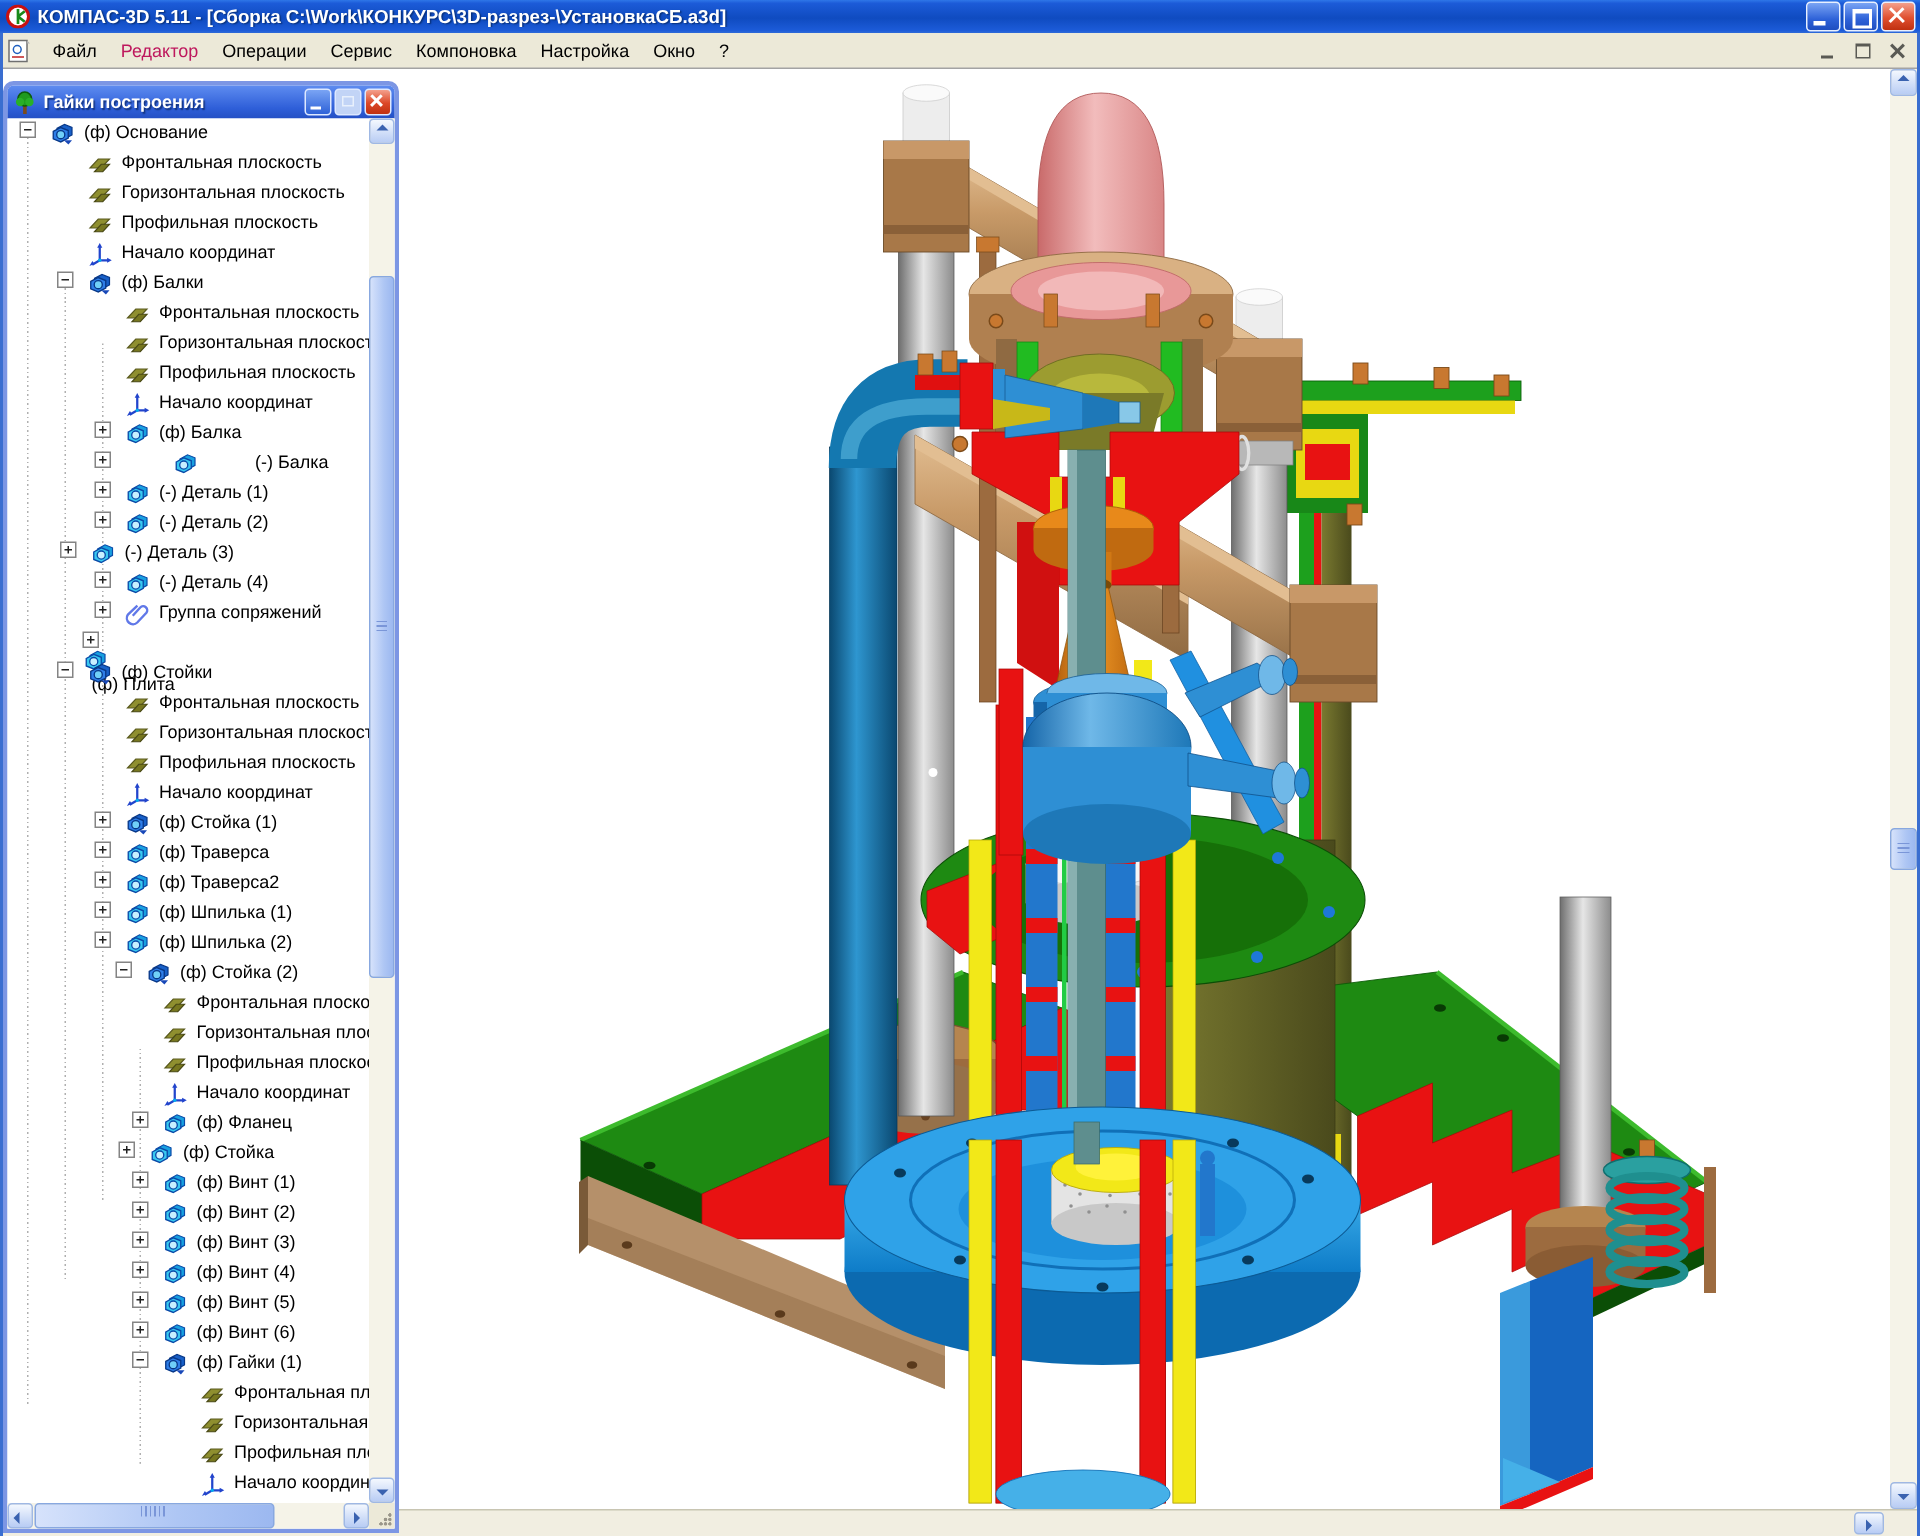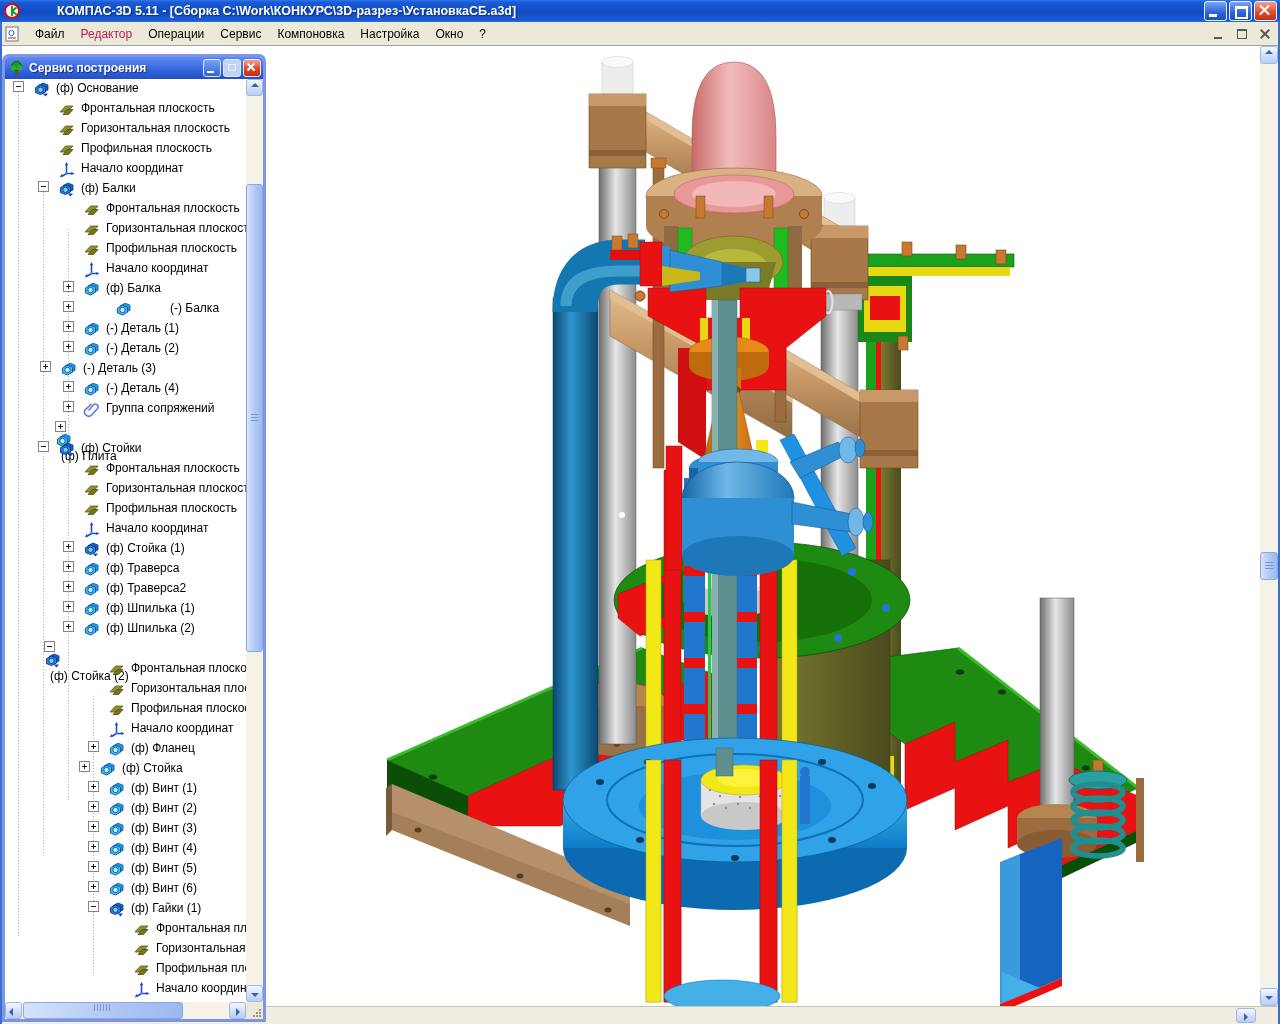--- a/index.html
+++ b/index.html
@@ -10,21 +10,21 @@
     -webkit-font-smoothing:antialiased;
   }
   
   .titlebar{
     position:absolute;left:0;top:0;width:1280px;height:22px;
     background:linear-gradient(180deg,#2E77E8 0%,#1C5BD8 10%,#0F4BC0 55%,#1C5BD8 92%,#2E6AD8 100%);
     display:flex;align-items:center;color:#fff;font-weight:bold;font-size:12.5px;
     text-shadow:1px 1px 1px #08307A;
   }
   .titlebar .app-ico{width:16px;height:16px;margin:0 5px 0 4px;flex:0 0 auto;}
-  .titlebar .t-text{flex:1 1 auto;white-space:nowrap;overflow:hidden;margin-left:32px;}
+  .titlebar .t-text{flex:1 1 auto;white-space:nowrap;overflow:hidden;}
   .tbtns{display:flex;gap:2px;margin-right:3px;}
   .tbtn{width:21px;height:18px;border-radius:3px;border:1px solid #E8F0FF;position:relative;}
   .tbtn.min,.tbtn.rest{background:linear-gradient(180deg,#7AA4F4,#2E62D8 60%,#1E4EC0);}
   .tbtn.close{background:linear-gradient(180deg,#F4A08C,#E05030 55%,#C03010);}
   .tbtn.min::after{content:"";position:absolute;left:4px;bottom:3px;width:8px;height:3px;background:#fff;}
   .tbtn.rest::after{content:"";position:absolute;left:5px;top:4px;width:9px;height:8px;border:2px solid #fff;border-top-width:3px;}
   .tbtn.close::before,.tbtn.close::after{content:"";position:absolute;left:3px;top:7px;width:13px;height:2.4px;background:#fff;}
   .tbtn.close::before{transform:rotate(45deg);}
   .tbtn.close::after{transform:rotate(-45deg);}
   
@@ -527,21 +527,21 @@
 <div class="tree-win">
   <div class="tree-title">
     <span class="tw-ico">
       <svg viewBox="0 0 17 17">
           <rect x="7.4" y="9" width="2.4" height="7" fill="#7A4A1C"></rect>
           <circle cx="8.5" cy="6" r="4.6" fill="#1F9A1F" stroke="#0C5C0C"></circle>
           <circle cx="5.4" cy="8" r="2.8" fill="#28B028"></circle>
           <circle cx="11.6" cy="8" r="2.8" fill="#28B028"></circle>
         </svg>
     </span>
-    <span class="tw-text">Сервис построения</span>
+    <span class="tw-text">Гайки построения</span>
     <span class="twbtn min"></span>
     <span class="twbtn max"></span>
     <span class="twbtn close"></span>
   </div>
   <div class="tree-body">
     <div class="tree-rows" id="tree-rows">
         <div class="trow" style="padding-left: 8px;">
           <span class="exp minus"></span>
           <span class="t-ico">
             <svg viewBox="0 0 17 17">
@@ -859,21 +859,21 @@
           <span class="exp plus"></span>
           <span class="t-ico">
             <svg viewBox="0 0 17 17">
               <path d="M5 5 L10 2.2 L15 4.2 L15 9.2 L10 12 L5 10 Z" fill="#18A0E0" stroke="#0A4AA8" stroke-width="0.8"></path>
               <path d="M2.5 7 L7.5 4.2 L12.5 6.2 L12.5 11.2 L7.5 14 L2.5 12 Z" fill="#38C8F0" stroke="#0A4AA8" stroke-width="0.9"></path>
               <circle cx="7.5" cy="9" r="2.7" fill="#C8F0FF" stroke="#0A4AA8" stroke-width="0.9"></circle>
             </svg>
           </span>
           <span class="t-label">(ф) Шпилька (2)</span>
         </div>
-        <div class="trow" style="padding-left: 39px; flex-direction: column;">
+        <div class="trow" style="padding-left: 72px;">
           <span class="exp minus"></span>
           <span class="t-ico">
             <svg viewBox="0 0 17 17">
               <path d="M5 4.6 L10 2 L15 4 L15 9 L10 11.6 L5 9.6 Z" fill="#1860C8" stroke="#083888" stroke-width="0.8"></path>
               <path d="M2.5 6.6 L7.5 4 L12.5 6 L12.5 11 L7.5 13.6 L2.5 11.6 Z" fill="#2E7EE8" stroke="#083888" stroke-width="0.9"></path>
               <circle cx="7.5" cy="8.8" r="2.7" fill="#70D0F8" stroke="#083888" stroke-width="0.9"></circle>
               <path d="M9.5 12.5 L15 12.5 L12.6 15.4 Z" fill="#1848B8"></path>
             </svg>
           </span>
           <span class="t-label">(ф) Стойка (2)</span>

